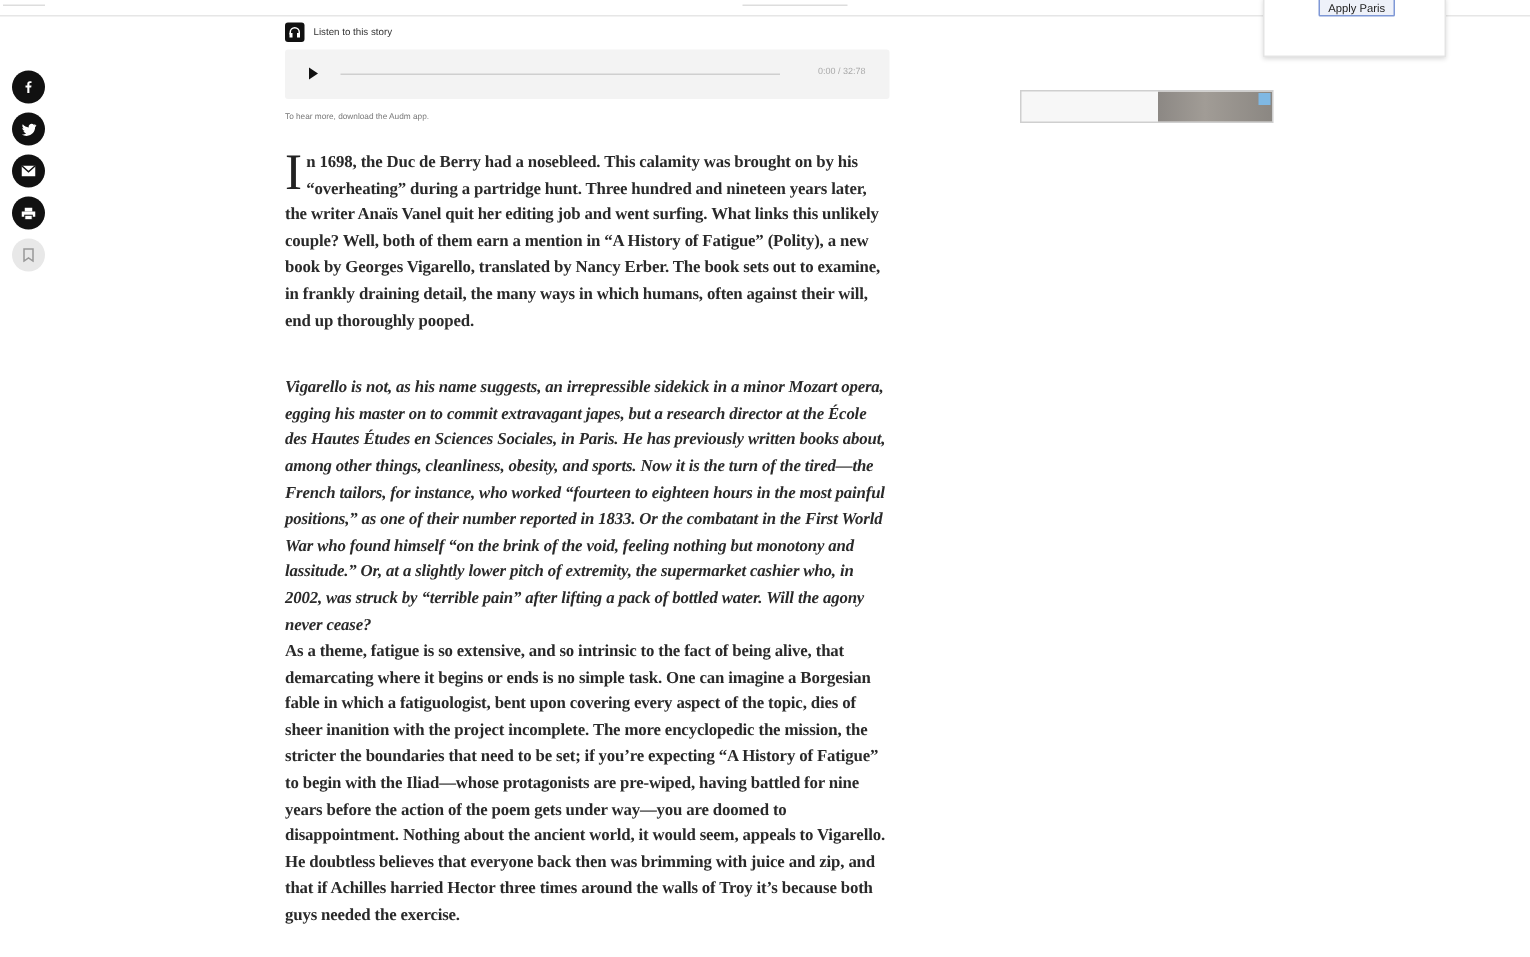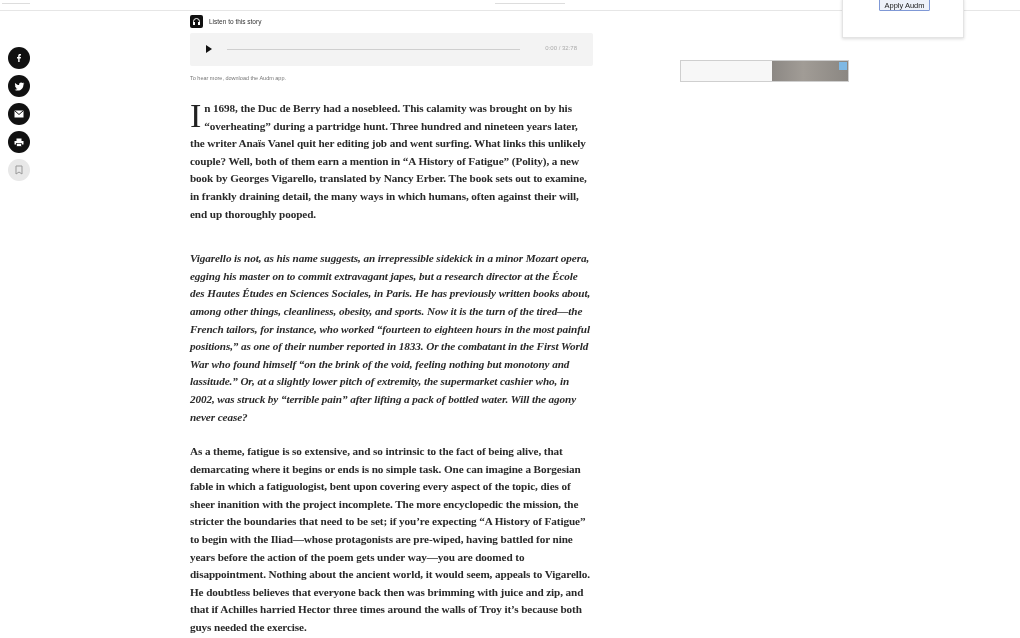--- a/index.html
+++ b/index.html
@@ -54,21 +54,21 @@
     .app-note {
       position: absolute; left: 190px; top: 75px; font-family: "Liberation Sans", sans-serif;
       font-size: 5.5px; color: #777;
     }
 
     .article { position: absolute; left: 190px; top: 100px; width: 402px; }
     .article p {
       font-size: 11.2px; line-height: 17.6px; color: #2a2a2a; text-align: left;
       font-weight: bold; letter-spacing: -0.1px;
     }
-    .article p + p { margin-top: 17px; }
+    .article p + p { }
     .article p.p1 { margin-bottom: 0; }
     .dropcap {
       float: left; font-size: 34px; line-height: 28px; font-weight: normal;
       margin: 2px 3px 0 0; color: #222;
     }
     .p2 { margin-top: 27px !important; font-style: italic; }
 
     .popup {
       position: absolute; left: 842px; top: -2px; width: 122px; height: 40px;
       background: #fff; border: 1px solid #e4e4e4; box-shadow: 0 1px 3px rgba(0,0,0,0.15);
@@ -149,19 +149,19 @@
 </div>
 <div class="app-note">To hear more, download the Audm app.</div>
 
 <div class="article">
   <p class="p1"><span class="dropcap">I</span><span>n 1698, the Duc de Berry had a nosebleed. This calamity was brought on by his “overheating” during a partridge hunt. Three hundred and nineteen years later, the writer Anaïs Vanel quit her editing job and went surfing. What links this unlikely couple? Well, both of them earn a mention in “A History of Fatigue” (Polity), a new book by Georges Vigarello, translated by Nancy Erber. The book sets out to examine, in frankly draining detail, the many ways in which humans, often against their will, end up thoroughly pooped.</span></p>
   <p class="p2">Vigarello is not, as his name suggests, an irrepressible sidekick in a minor Mozart opera, egging his master on to commit extravagant japes, but a research director at the École des Hautes Études en Sciences Sociales, in Paris. He has previously written books about, among other things, cleanliness, obesity, and sports. Now it is the turn of the tired—the French tailors, for instance, who worked “fourteen to eighteen hours in the most painful positions,” as one of their number reported in 1833. Or the combatant in the First World War who found himself “on the brink of the void, feeling nothing but monotony and lassitude.” Or, at a slightly lower pitch of extremity, the supermarket cashier who, in 2002, was struck by “terrible pain” after lifting a pack of bottled water. Will the agony never cease?</p>
   <p>As a theme, fatigue is so extensive, and so intrinsic to the fact of being alive, that demarcating where it begins or ends is no simple task. One can imagine a Borgesian fable in which a fatiguologist, bent upon covering every aspect of the topic, dies of sheer inanition with the project incomplete. The more encyclopedic the mission, the stricter the boundaries that need to be set; if you’re expecting “A History of Fatigue” to begin with the Iliad—whose protagonists are pre-wiped, having battled for nine years before the action of the poem gets under way—you are doomed to disappointment. Nothing about the ancient world, it would seem, appeals to Vigarello. He doubtless believes that everyone back then was brimming with juice and zip, and that if Achilles harried Hector three times around the walls of Troy it’s because both guys needed the exercise.</p>
 </div>
 
 <div class="popup">
-  <div class="popup-btn">Apply Audm</div>
+  <div class="popup-btn">Apply Paris</div>
 </div>
 
 <div class="ad-unit">
   <div class="ad-image"></div>
   <div class="ad-choices"></div>
 </div>
 
 </body></html>

